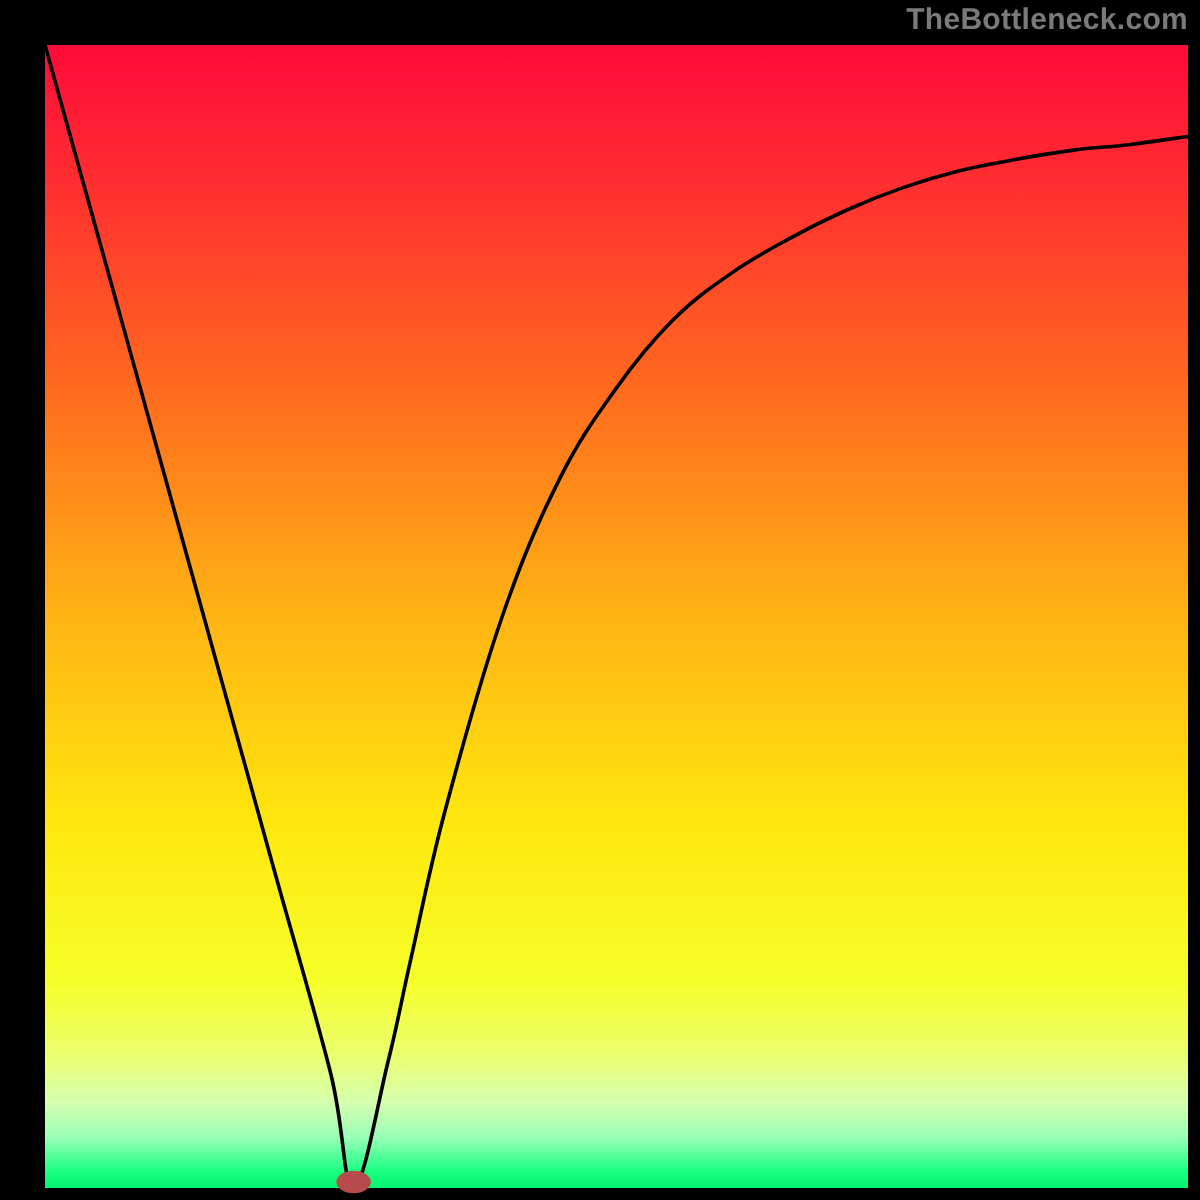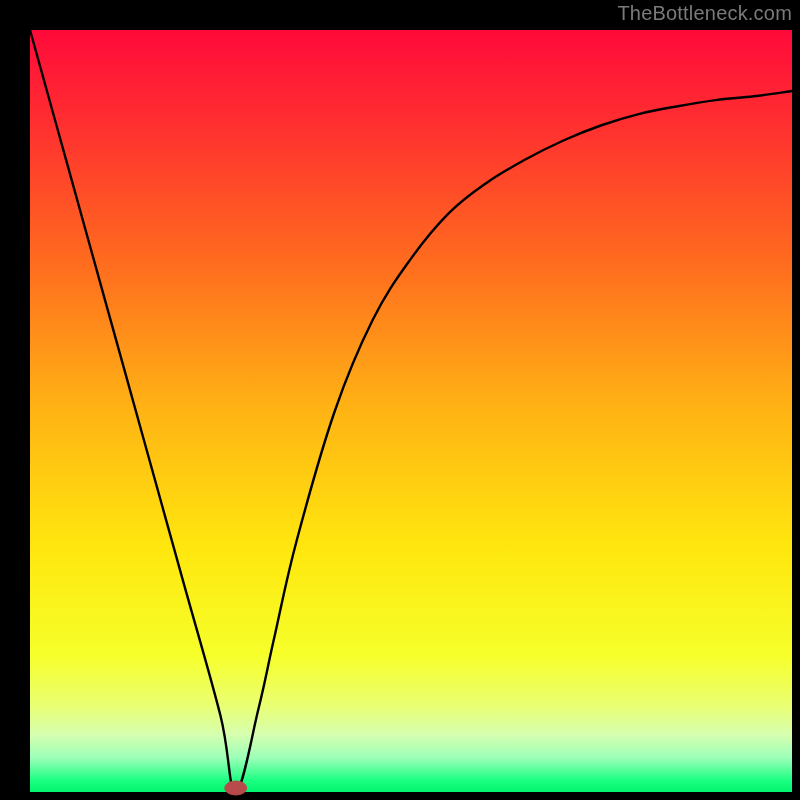--- a/index.html
+++ b/index.html
@@ -16,21 +16,21 @@
     width: 800px;
     height: 800px;
     background: #000;
   }
   .watermark {
     position: absolute;
     top: 2px;
     right: 8px;
     color: #7a7a7a;
     font-size: 20px;
-    font-weight: 400;
+    font-weight: 700;
     letter-spacing: 0.2px;
     z-index: 5;
     user-select: none;
   }
   svg {
     display: block;
   }
 </style>
 </head>
 <body>

